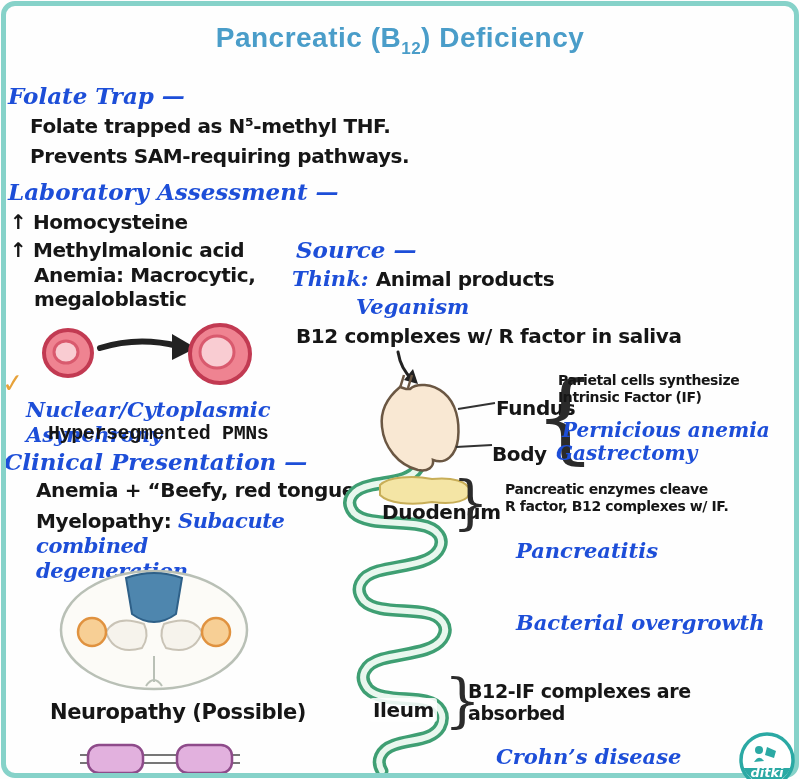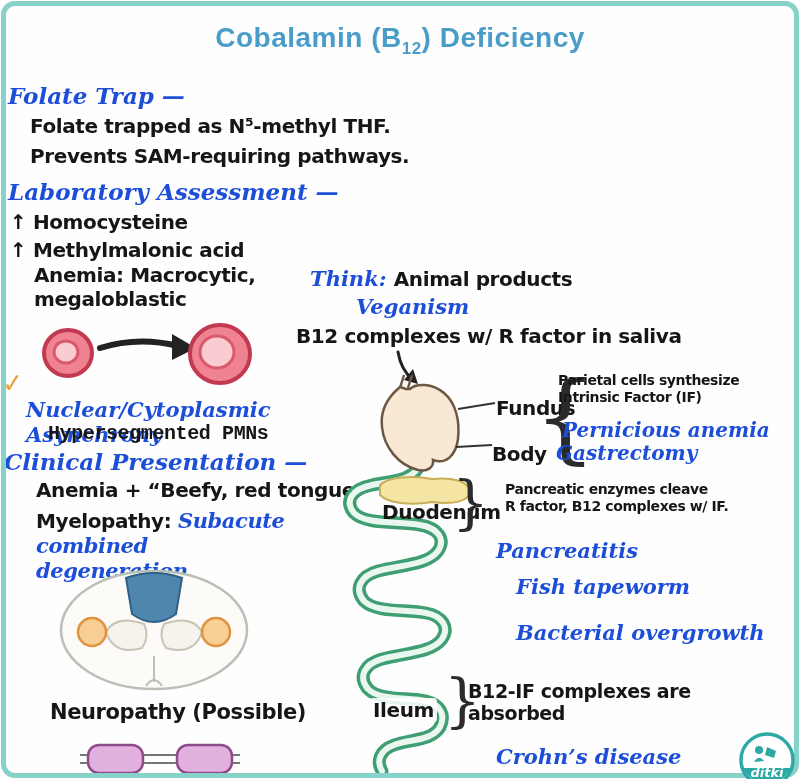--- a/index.html
+++ b/index.html
@@ -30,21 +30,21 @@
   .ileum-label { background:rgba(255,255,255,0.88); padding:0 3px; border-radius:3px; }
 </style>
 </head>
 <body>
 
 <div class="canvas">
 
   <div class="frame"></div>
 
   <div class="abs title">
-    <span>Cobalamin (B</span><span class="subscript">12</span><span>) Deficiency</span>
+    <span>Pancreatic (B</span><span class="subscript">12</span><span>) Deficiency</span>
   </div>
 
   <div class="abs script h1s" style="left:8px; top:82px;">Folate Trap —</div>
   <div class="abs hand t20" style="left:30px; top:114px;">Folate trapped as N⁵-methyl THF.</div>
   <div class="abs hand t20" style="left:30px; top:144px;">Prevents SAM-requiring pathways.</div>
 
   <div class="abs script h1s" style="left:8px; top:178px;">Laboratory Assessment —</div>
   <div class="abs hand t20" style="left:10px; top:210px;">↑ Homocysteine</div>
   <div class="abs hand t20 preline" style="left:34px; top:264px;">Anemia: Macrocytic,
 megaloblastic</div>
@@ -82,21 +82,22 @@
 
   <div class="abs hand" style="left:50px; top:700px; font-size:21px;">Neuropathy (Possible)</div>
 
   <svg class="abs" style="left:80px; top:737px;" width="160" height="42" viewBox="0 0 160 42">
     <line x1="0" y1="18" x2="160" y2="18" stroke="#777" stroke-width="2"></line>
     <line x1="0" y1="26" x2="160" y2="26" stroke="#777" stroke-width="2"></line>
     <rect x="8" y="8" width="55" height="28" rx="11" fill="#e2b1de" stroke="#8e4b8a" stroke-width="2.5"></rect>
     <rect x="97" y="8" width="55" height="28" rx="11" fill="#e2b1de" stroke="#8e4b8a" stroke-width="2.5"></rect>
   </svg>
 
-  <div class="abs" style="left:310px; top:266px;">
+  <div class="abs script h1s" style="left:296px; top:236px;">Source —</div>
+  <div class="abs" style="left:292px; top:266px;">
     <span class="script dis">Think: </span><span class="hand t20">Animal products</span>
   </div>
   <div class="abs script dis" style="left:356px; top:294px;">Veganism</div>
   <div class="abs hand t20" style="left:296px; top:324px;">B12 complexes w/ R factor in saliva</div>
 
   <svg class="abs" style="left:388px; top:350px;" width="40" height="36" viewBox="0 0 40 36">
     <path d="M10,2 C12,14 16,22 24,29" fill="none" stroke="#222" stroke-width="3" stroke-linecap="round"></path>
     <polygon points="30,34 16,30 25,19" fill="#222"></polygon>
   </svg>
 
@@ -120,23 +121,22 @@
   <div class="abs brace" style="left:534px; top:368px; font-size:98px;">{</div>
   <div class="abs hand t18 preline" style="left:558px; top:372px;">Parietal cells synthesize
 Intrinsic Factor (IF)</div>
   <div class="abs script" style="left:562px; top:418px; font-size:20px;">Pernicious anemia</div>
   <div class="abs script" style="left:556px; top:441px; font-size:20px;text-align:right;">Gastrectomy</div>
 
   <div class="abs hand t20" style="left:382px; top:500px;">Duodenum</div>
   <div class="abs brace" style="left:452px; top:474px; font-size:58px;">}</div>
   <div class="abs hand t18 preline" style="left:505px; top:481px;">Pancreatic enzymes cleave
 R factor, B12 complexes w/ IF.</div>
-  <div class="abs script dis" style="left:496px; top:538px;">Pancreatitis</div>
-  <div class="abs script dis" style="left:516px; top:574px;">Fish tapeworm</div>
-  <div class="abs script dis" style="left:516px; top:610px;margin-top:10px;">Bacterial overgrowth</div>
+  <div class="abs script dis" style="left:516px; top:538px;">Pancreatitis</div>
+  <div class="abs script dis" style="left:516px; top:610px;">Bacterial overgrowth</div>
 
   <div class="abs hand t20 ileum-label" style="left:370px; top:698px;">Ileum</div>
   <div class="abs brace" style="left:444px; top:672px; font-size:58px;">}</div>
   <div class="abs hand t19 preline" style="left:468px; top:680px;">B12-IF complexes are
 absorbed</div>
   <div class="abs script dis" style="left:496px; top:744px;">Crohn’s disease</div>
 
   <svg class="abs" style="left:737px; top:730px; z-index:60;" width="60" height="49" viewBox="0 0 60 49">
     <circle cx="30" cy="30" r="26" fill="#ffffff" stroke="#2ba9a4" stroke-width="3.5"></circle>
     <circle cx="22" cy="20" r="4" fill="#2ba9a4"></circle>

